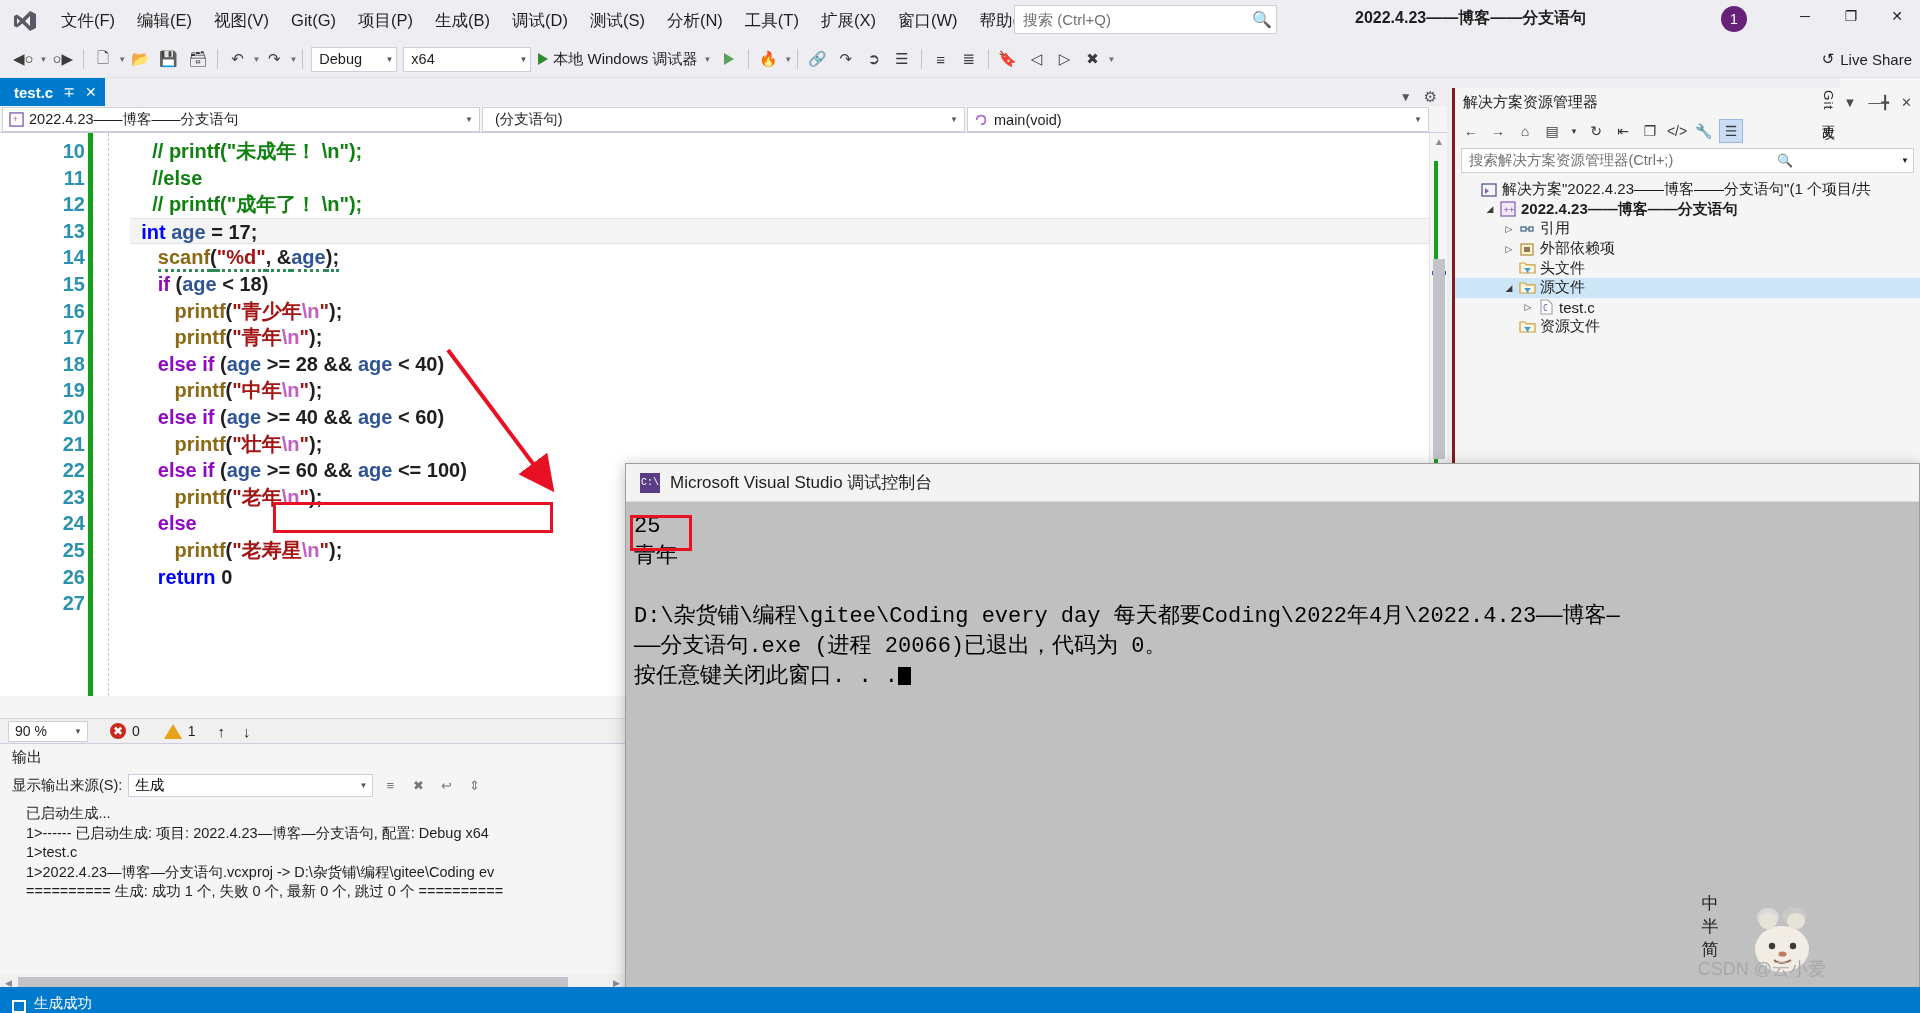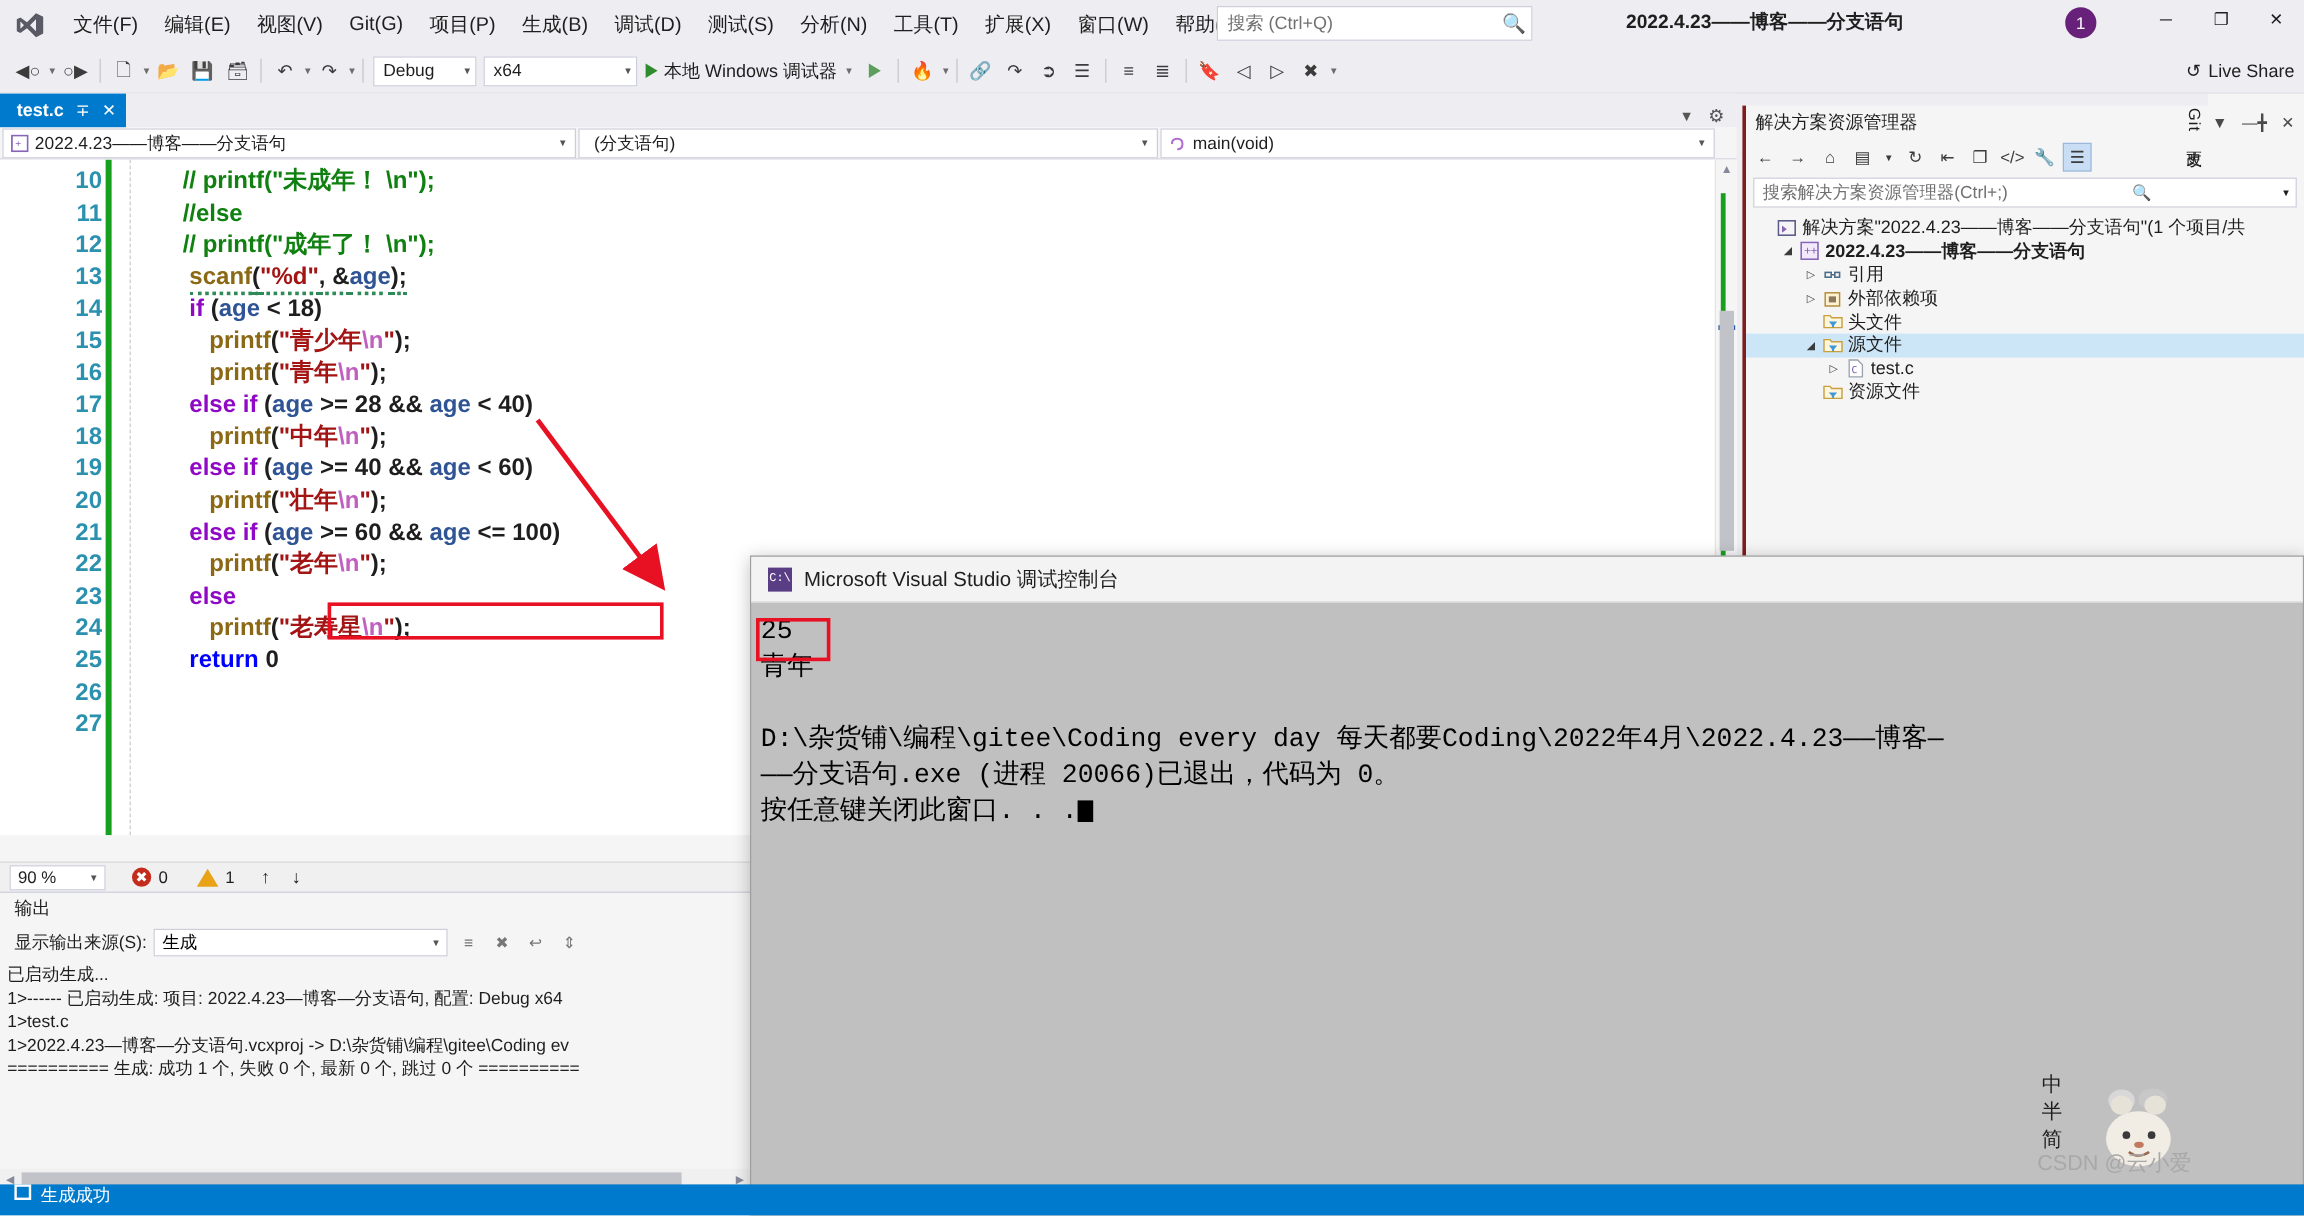--- a/index.html
+++ b/index.html
@@ -225,21 +225,21 @@
     height: 30px; display: flex; align-items: center; padding-left: 12px; gap: 6px;
   }
   .op-label { font-size: 14.5px; color: #1E1E1E; }
   .op-combo {
     width: 245px; height: 23px; background: #fff; border: 1px solid #CCCEDB;
     display: flex; align-items: center; padding-left: 6px; font-size: 14.5px;
   }
   .op-combo .oc { margin-left: auto; font-size: 8px; padding-right: 5px; color: #555; }
   .op-ico { width: 22px; height: 22px; display:flex; align-items:center; justify-content:center; color:#777; font-size:13px; }
   .op-body {
-    padding: 4px 0 0 6px; font-size: 14.5px; color: #1E1E1E;
+    padding: 4px 0 0 26px; font-size: 14.5px; color: #1E1E1E;
     font-family: "Liberation Sans", sans-serif; line-height: 19.5px;
     white-space: pre; overflow: hidden;
   }
   .op-hscroll {
     position: absolute; bottom: 0; left: 0; width: 625px; height: 17px;
     background: #F0F0F0; display: flex; align-items: center;
   }
   .op-hs-thumb { position: absolute; left: 18px; top: 3px; width: 550px; height: 11px; background: #C2C3C9; }
   .hs-arrow { width: 17px; text-align: center; font-size: 9px; color: #868999; }
 
@@ -309,21 +309,21 @@
     border: 3px solid #E81123; z-index: 3;
   }
   .caret-block {
     display: inline-block; width: 13px; height: 18px; background: #000;
     vertical-align: -3px;
   }
 
   
   .statusbar {
     position: absolute; left: 0; bottom: 0; width: 1920px; height: 26px;
-    background: #007ACC; color: #fff; display: flex; align-items: flex-start;
+    background: #007ACC; color: #fff; display: flex; align-items: flex-end;
     font-size: 14.5px; z-index: 30;
   }
   .sb-ico {
     width: 14px; height: 13px; border: 2px solid #fff; margin: 0 8px 0 12px;
   }
   .sb-right { margin-left: auto; display: flex; align-items: center; gap: 16px; padding-right: 14px; }
 
   
   .ime {
     position: absolute; right: 112px; bottom: 52px; width: 36px;
@@ -494,20 +494,21 @@
             <div class="ln">26</div>
             <div class="ln">27</div>
           </div>
         <div class="changebar"></div>
       </div>
       <div class="fold-col"></div>
       <div class="code-lines" id="code-lines">
           <div class="cl"><span class="k-green">    // printf("未成年！ \n");</span></div>
           <div class="cl"><span class="k-green">    //else</span></div>
           <div class="cl"><span class="k-green">    // printf("成年了！ \n");</span></div>
+          <div class="cl hl"><span class="">  </span><span class="k-blue">int</span><span class=""> </span><span class="k-var">age</span><span class=""> = </span><span class="k-num">17</span><span class="">;</span></div>
           <div class="cl"><span class="">     </span><span class="k-fn squiggle">scanf</span><span class=" squiggle">(</span><span class="k-str squiggle">"%d"</span><span class=" squiggle">, &amp;</span><span class="k-var squiggle">age</span><span class=" squiggle">);</span></div>
           <div class="cl"><span class="">     </span><span class="k-purple">if</span><span class=""> (</span><span class="k-var">age</span><span class=""> &lt; 18)</span></div>
           <div class="cl"><span class="">        </span><span class="k-fn">printf</span><span class="">(</span><span class="k-str">"青少年</span><span class="k-esc">\n</span><span class="k-str">"</span><span class="">);</span></div>
           <div class="cl"><span class="">        </span><span class="k-fn">printf</span><span class="">(</span><span class="k-str">"青年</span><span class="k-esc">\n</span><span class="k-str">"</span><span class="">);</span></div>
           <div class="cl"><span class="">     </span><span class="k-purple">else if</span><span class=""> (</span><span class="k-var">age</span><span class=""> &gt;= 28 &amp;&amp; </span><span class="k-var">age</span><span class=""> &lt; 40)</span></div>
           <div class="cl"><span class="">        </span><span class="k-fn">printf</span><span class="">(</span><span class="k-str">"中年</span><span class="k-esc">\n</span><span class="k-str">"</span><span class="">);</span></div>
           <div class="cl"><span class="">     </span><span class="k-purple">else if</span><span class=""> (</span><span class="k-var">age</span><span class=""> &gt;= 40 &amp;&amp; </span><span class="k-var">age</span><span class=""> &lt; 60)</span></div>
           <div class="cl"><span class="">        </span><span class="k-fn">printf</span><span class="">(</span><span class="k-str">"壮年</span><span class="k-esc">\n</span><span class="k-str">"</span><span class="">);</span></div>
           <div class="cl"><span class="">     </span><span class="k-purple">else if</span><span class=""> (</span><span class="k-var">age</span><span class=""> &gt;= 60 &amp;&amp; </span><span class="k-var">age</span><span class=""> &lt;= 100)</span></div>
           <div class="cl"><span class="">        </span><span class="k-fn">printf</span><span class="">(</span><span class="k-str">"老年</span><span class="k-esc">\n</span><span class="k-str">"</span><span class="">);</span></div>

